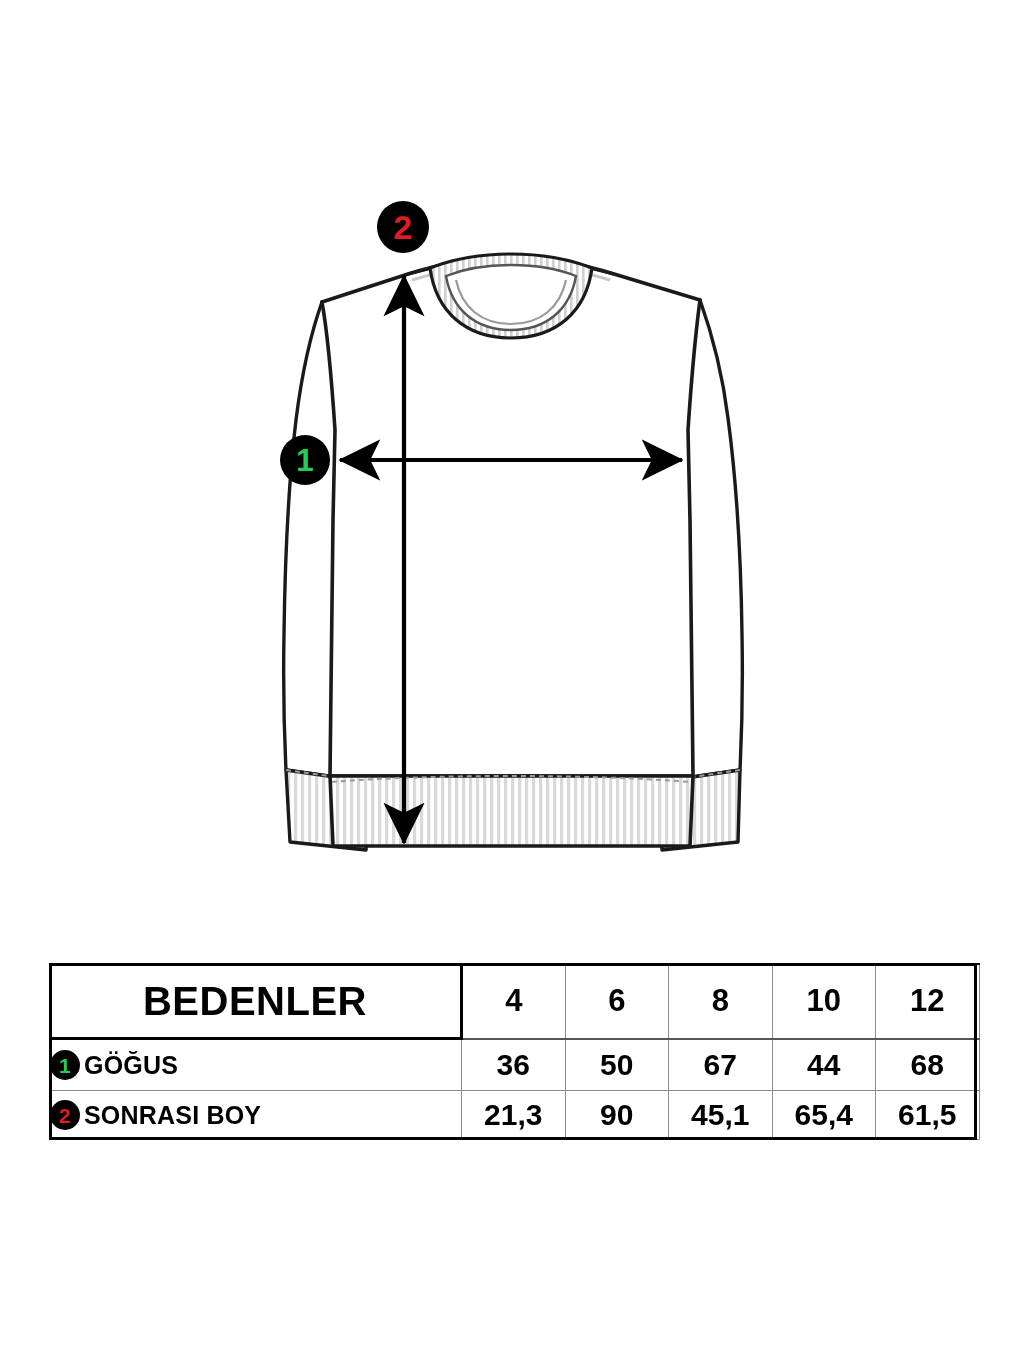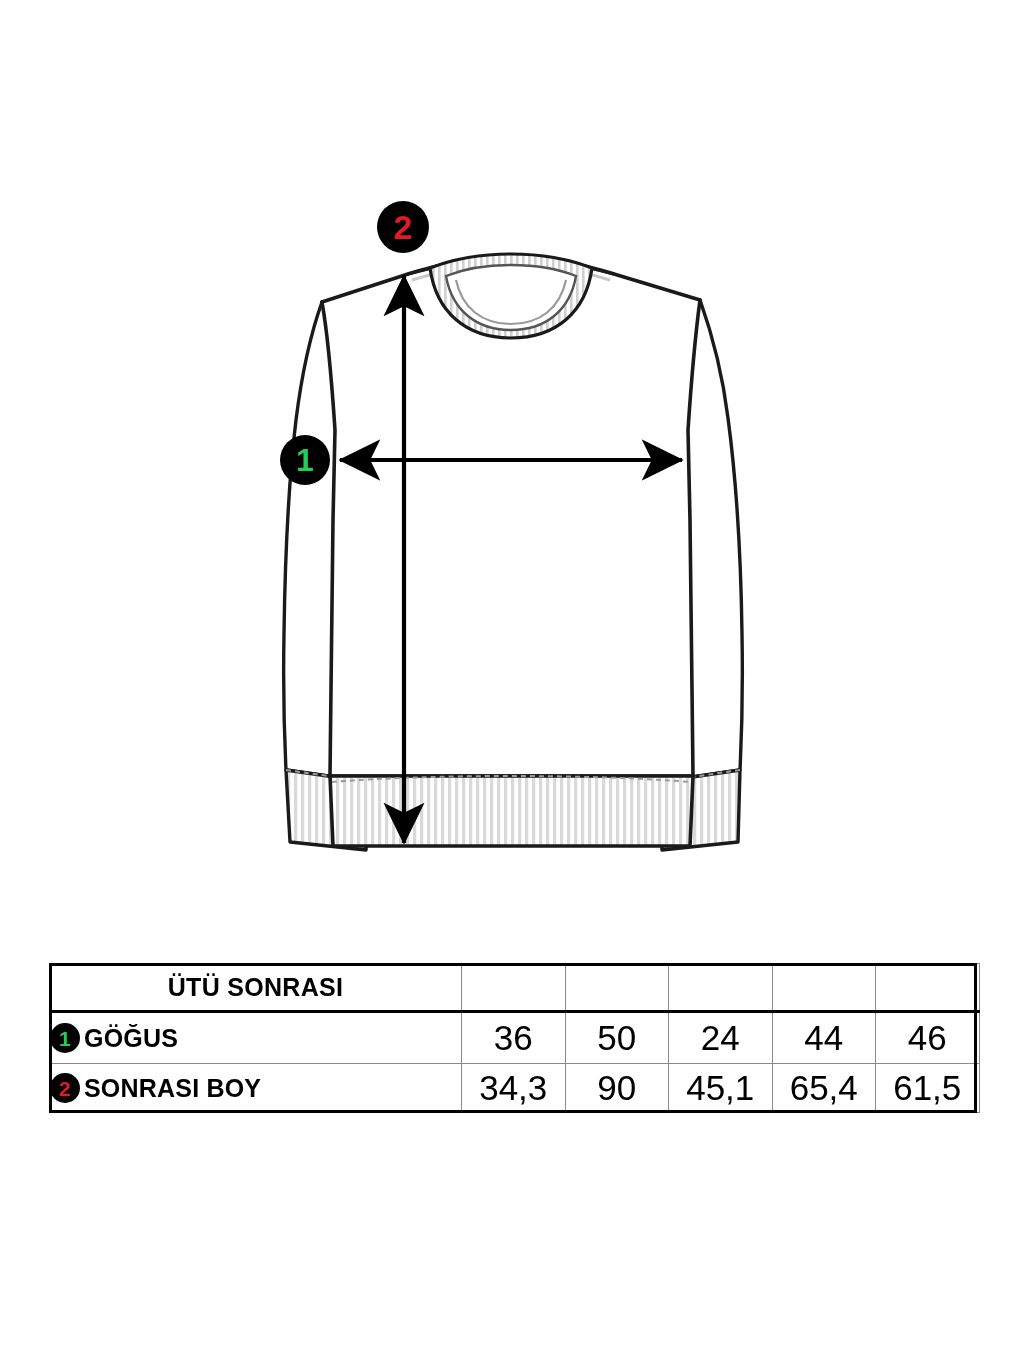--- a/index.html
+++ b/index.html
@@ -100,22 +100,22 @@
   tr.row-measure td { height: 50px; }
   td.measure-label {
     font-size: 25px;
     font-weight: bold;
     text-align: left;
     padding-left: 6px;
     letter-spacing: 0.2px;
     white-space: nowrap;
   }
   td.measure-value {
-    font-size: 35px;
-    font-weight: normal;
+    font-size: 30px;
+    font-weight: bold;
   }
   tr.row-measure.last td { height: 48px; }
 
   .label-inner {
     display: flex;
     align-items: center;
     gap: 4px;
   }
 
   
@@ -252,52 +252,52 @@
   <table class="size-table">
     <colgroup>
       <col class="c-label">
       <col class="c-size">
         <col class="c-size">
         <col class="c-size">
         <col class="c-size">
         <col class="c-size">
     </colgroup>
     <tbody>
-
-      <tr class="row-sub">
-        <td class="sub-label">ÜTÜ SONRASI</td>
-        <td class="sub-empty"></td>
-        <td class="sub-empty"></td>
-        <td class="sub-empty"></td>
-        <td class="sub-empty"></td>
-        <td class="sub-empty"></td>
+      <tr class="row-header">
+        <td class="hdr-label">BEDENLER</td>
+        <td class="hdr-size">4</td>
+        <td class="hdr-size">6</td>
+        <td class="hdr-size">8</td>
+        <td class="hdr-size">10</td>
+        <td class="hdr-size">12</td>
       </tr>
+
 
       <tr class="row-measure">
         <td class="measure-label">
           <span class="label-inner">
             <span class="badge green">1</span>
             <span>GÖĞUS</span>
           </span>
         </td>
         <td class="measure-value">36</td>
         <td class="measure-value">50</td>
-        <td class="measure-value">24</td>
+        <td class="measure-value">67</td>
         <td class="measure-value">44</td>
-        <td class="measure-value">46</td>
+        <td class="measure-value">68</td>
       </tr>
 
       <tr class="row-measure last">
         <td class="measure-label">
           <span class="label-inner">
             <span class="badge red">2</span>
             <span>SONRASI BOY</span>
           </span>
         </td>
-        <td class="measure-value">34,3</td>
+        <td class="measure-value">21,3</td>
         <td class="measure-value">90</td>
         <td class="measure-value">45,1</td>
         <td class="measure-value">65,4</td>
         <td class="measure-value">61,5</td>
       </tr>
     </tbody>
   </table>
   <div class="outer-box"></div>
 </div>
 

